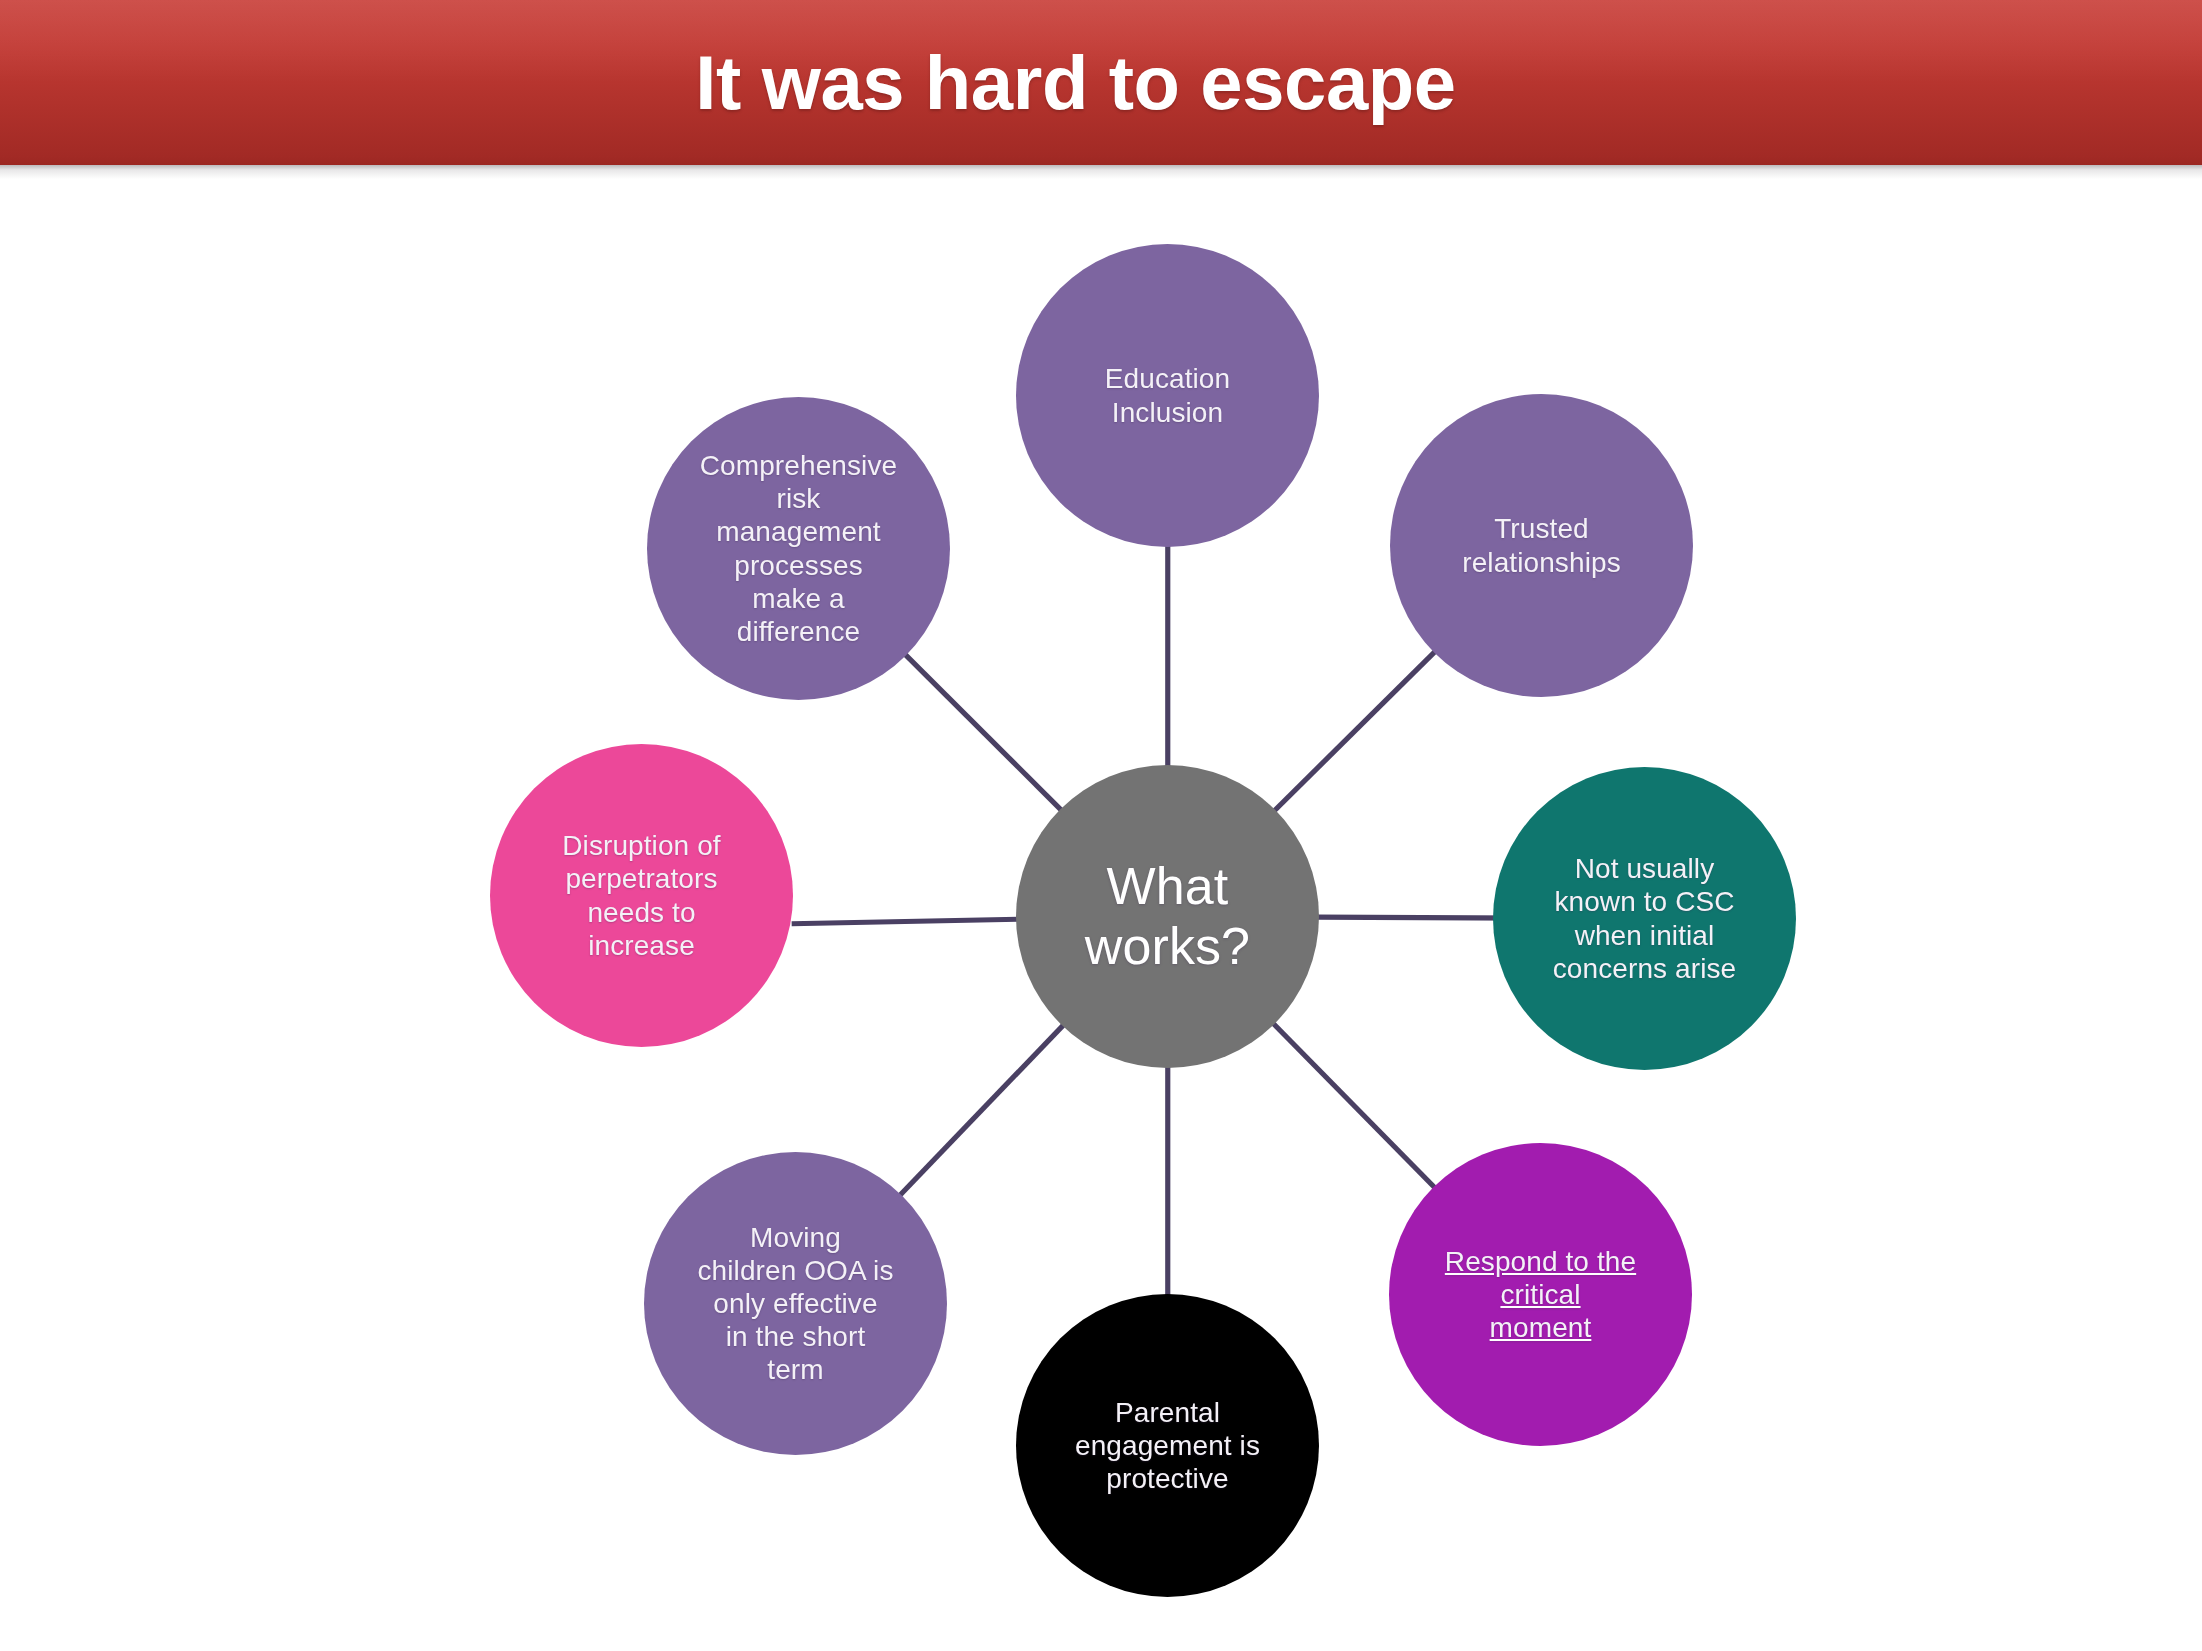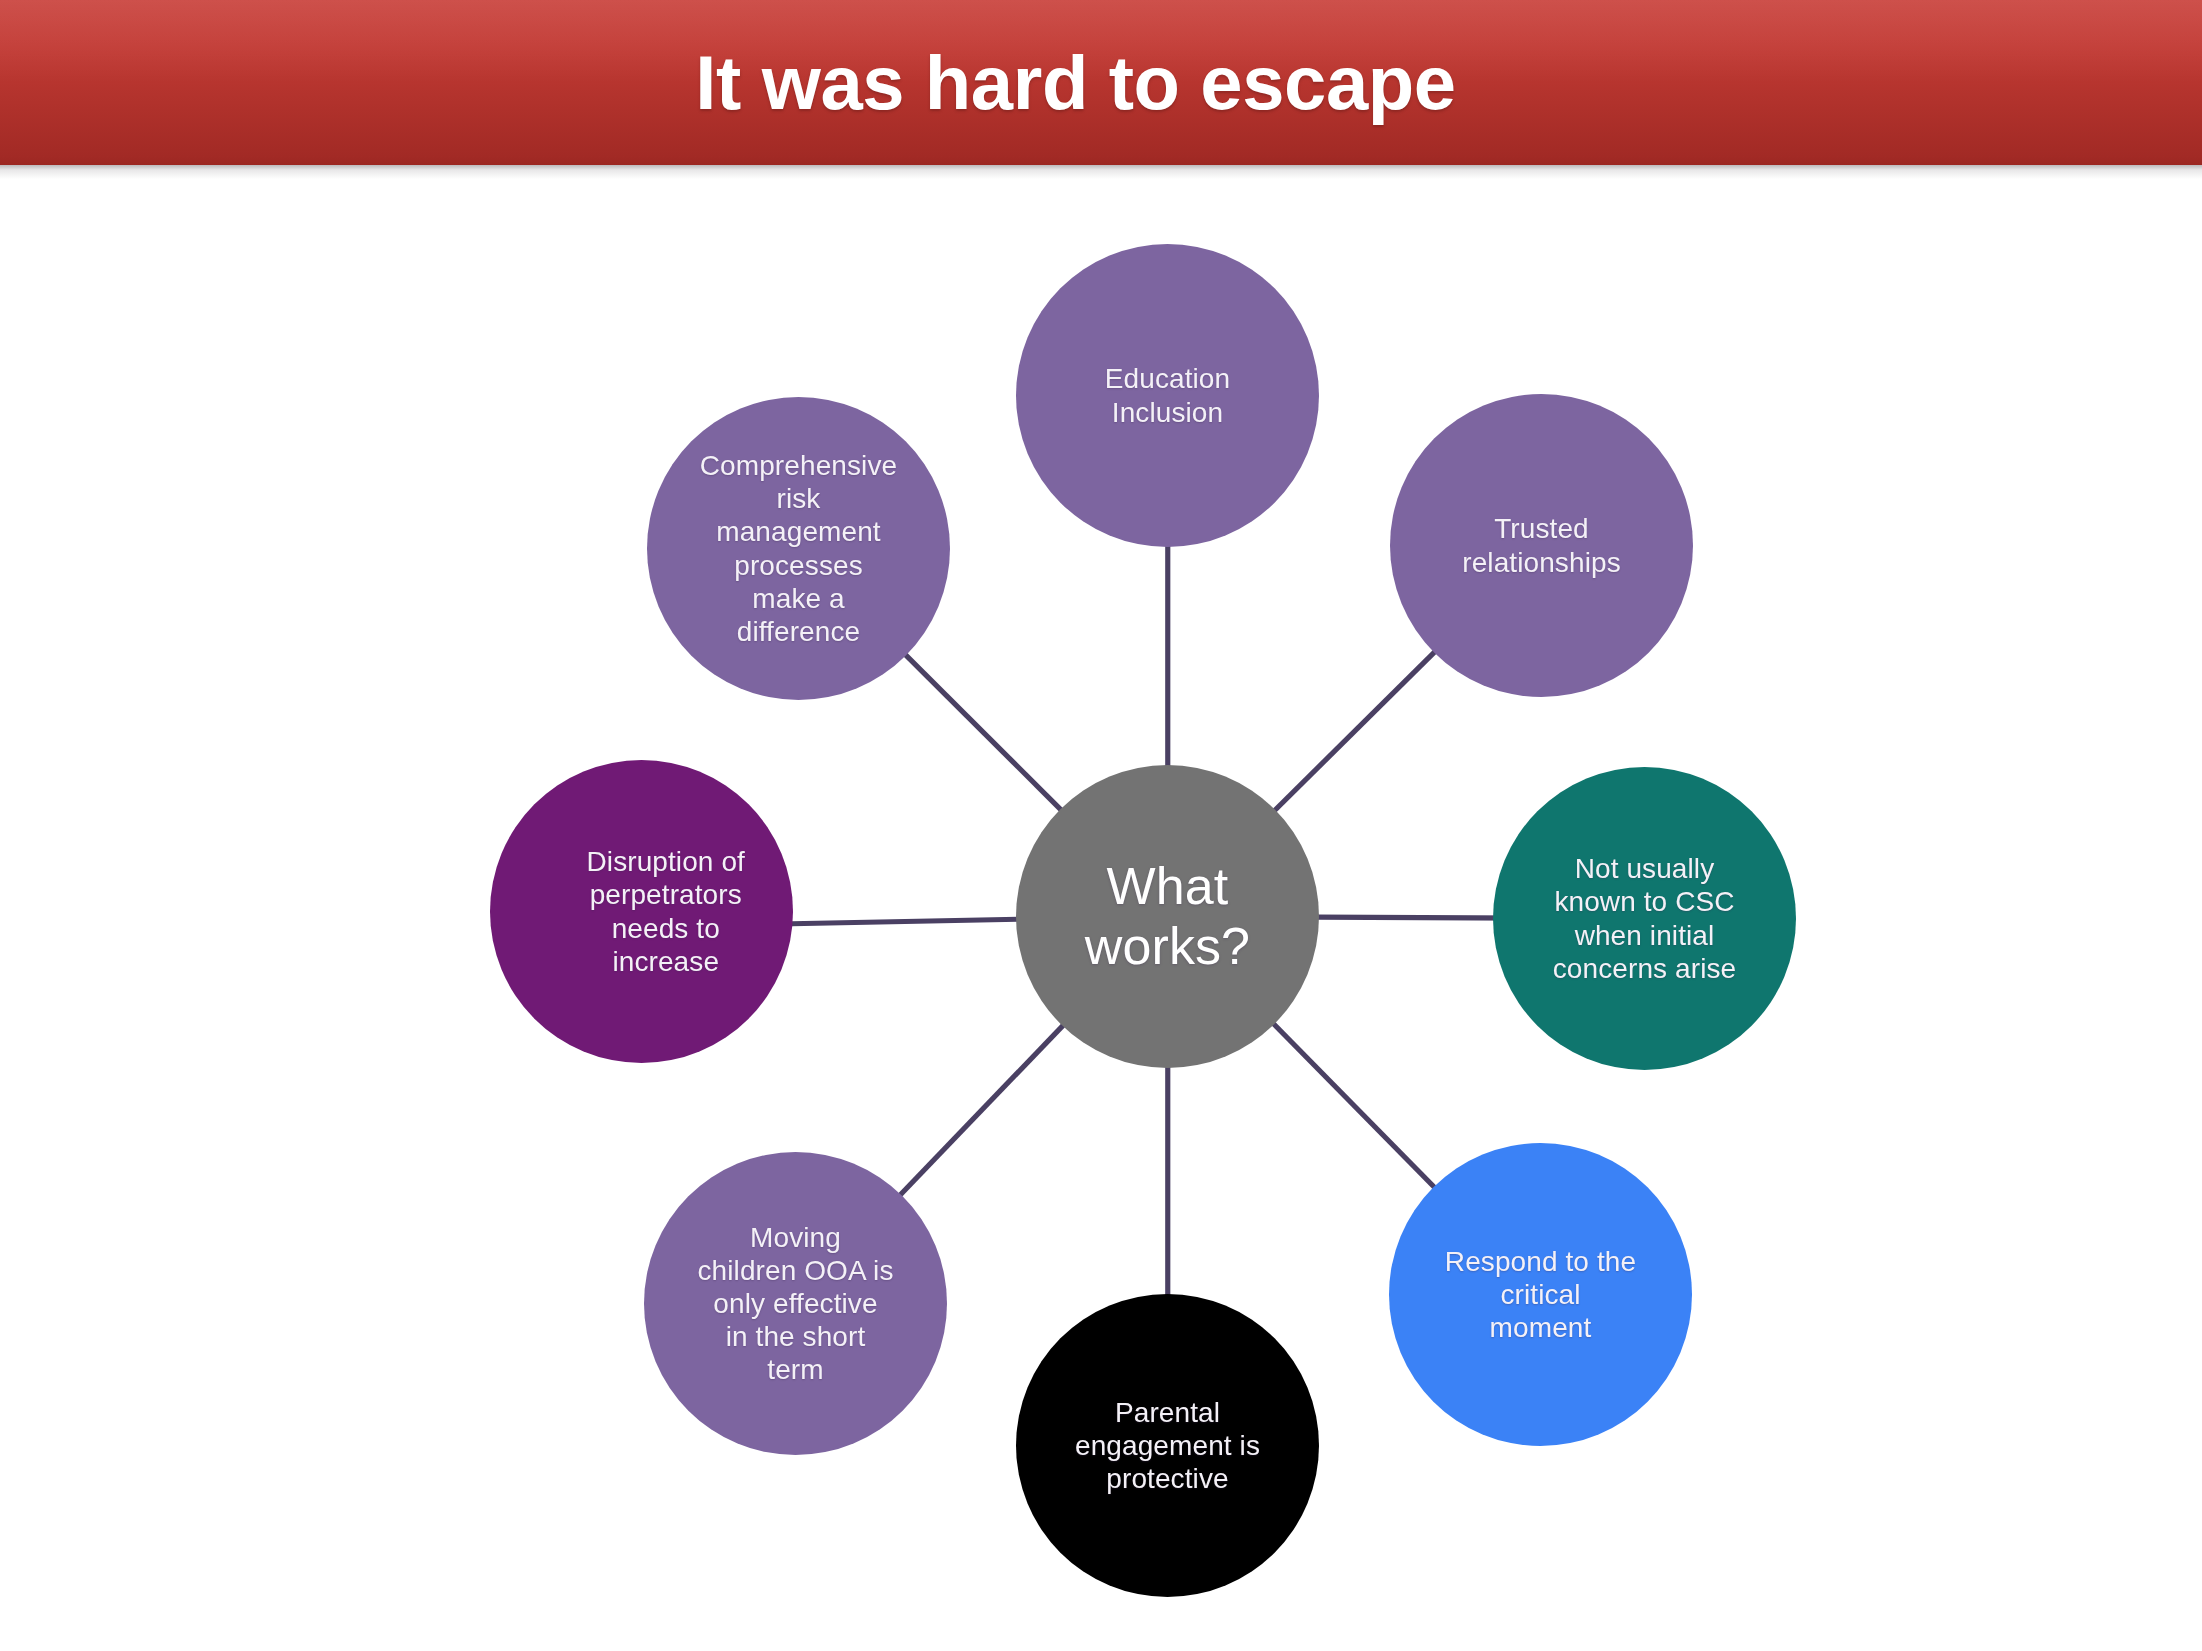--- a/index.html
+++ b/index.html
@@ -144,30 +144,30 @@
   <div id="nodes-layer">
       <div class="node-circle" style="left: 1016px; top: 244px; width: 303px; height: 303px; background: rgb(125, 101, 160);">
         <span class="node-label">Education<br>Inclusion</span>
       </div>
       <div class="node-circle" style="left: 1390px; top: 394px; width: 303px; height: 303px; background: rgb(125, 101, 160);">
         <span class="node-label">Trusted<br>relationships</span>
       </div>
       <div class="node-circle" style="left: 1493px; top: 767px; width: 303px; height: 303px; background: #0f766e;">
         <span class="node-label">Not usually<br>known to CSC<br>when initial<br>concerns arise</span>
       </div>
-      <div class="node-circle" style="left: 1389px; top: 1143px; width: 303px; height: 303px; background: #3b82f6;">
+      <div class="node-circle" style="left: 1389px; top: 1143px; width: 303px; height: 303px; background: #a21caf; text-decoration: underline;">
         <span class="node-label">Respond to the<br>critical<br>moment</span>
       </div>
       <div class="node-circle" style="left: 1016px; top: 1294px; width: 303px; height: 303px; background: #000000;">
         <span class="node-label">Parental<br>engagement is<br>protective</span>
       </div>
       <div class="node-circle" style="left: 644px; top: 1152px; width: 303px; height: 303px; background: rgb(125, 101, 160);">
         <span class="node-label">Moving<br>children OOA is<br>only effective<br>in the short<br>term</span>
       </div>
-      <div class="node-circle" style="left: 490px; top: 760px; width: 303px; height: 303px; background: #701a75; justify-content: flex-end;">
+      <div class="node-circle" style="left: 490px; top: 744px; width: 303px; height: 303px; background: #ec4899;">
         <span class="node-label">Disruption of<br>perpetrators<br>needs to<br>increase</span>
       </div>
       <div class="node-circle" style="left: 647px; top: 397px; width: 303px; height: 303px; background: rgb(125, 101, 160);">
         <span class="node-label">Comprehensive<br>risk<br>management<br>processes<br>make a<br>difference</span>
       </div>
       <div class="node-circle hub-circle" style="left: 1016px; top: 765px; width: 303px; height: 303px; background: #737373;">
         <span class="node-label hub-label">What works?</span>
       </div>
     </div>
 

